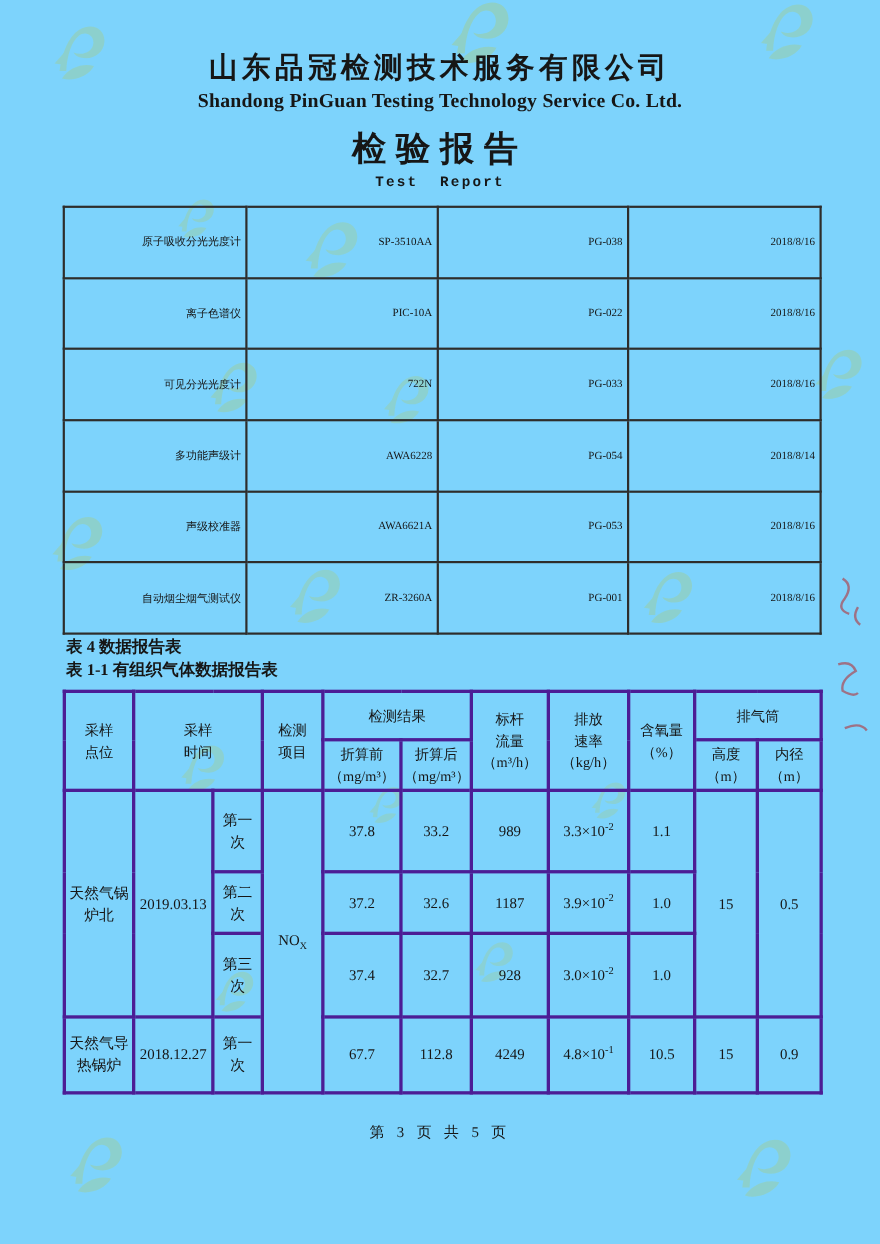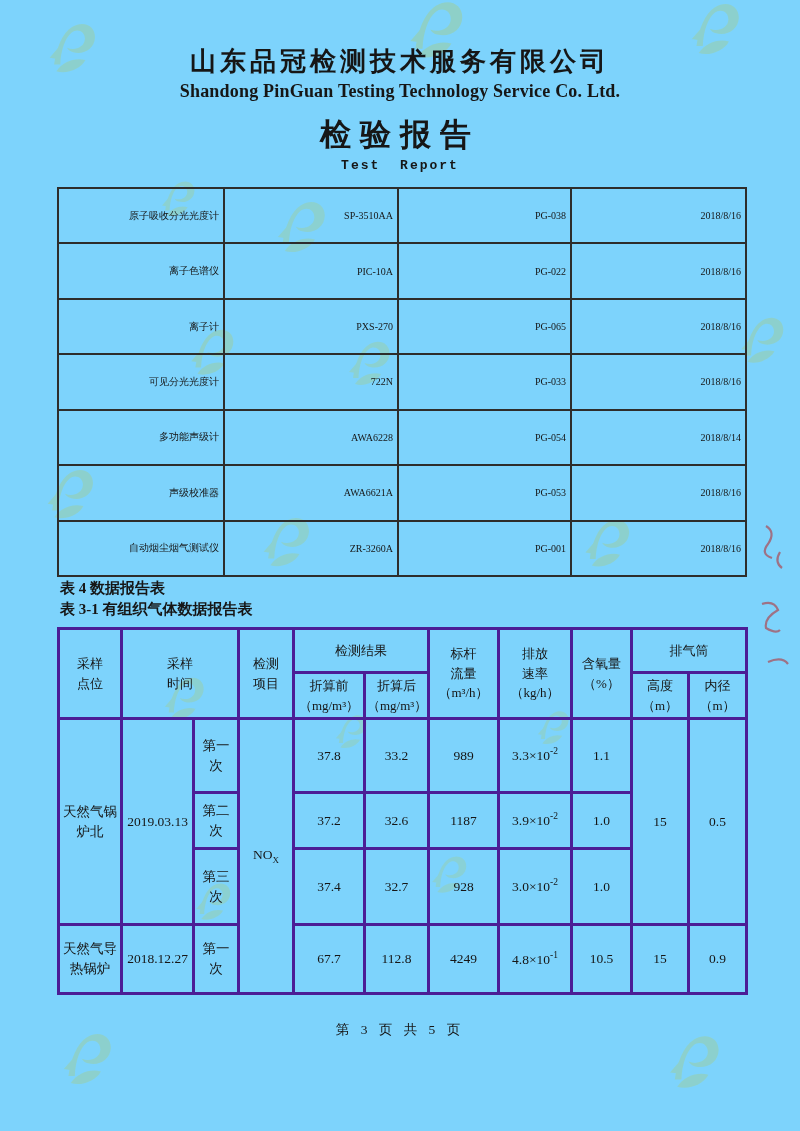--- a/index.html
+++ b/index.html
@@ -130,26 +130,20 @@
         <td>PG-038</td>
         <td>2018/8/16</td>
       </tr>
       <tr>
         <td>离子色谱仪</td>
         <td>PIC-10A</td>
         <td>PG-022</td>
         <td>2018/8/16</td>
       </tr>
       <tr>
-        <td>离子计</td>
-        <td>PXS-270</td>
-        <td>PG-065</td>
-        <td>2018/8/16</td>
-      </tr>
-      <tr>
         <td>可见分光光度计</td>
         <td>722N</td>
         <td>PG-033</td>
         <td>2018/8/16</td>
       </tr>
       <tr>
         <td>多功能声级计</td>
         <td>AWA6228</td>
         <td>PG-054</td>
         <td>2018/8/14</td>
@@ -163,21 +157,21 @@
       <tr>
         <td>自动烟尘烟气测试仪</td>
         <td>ZR-3260A</td>
         <td>PG-001</td>
         <td>2018/8/16</td>
       </tr>
     </tbody>
   </table>
 
   <div class="sec-title sec-4">表 4 数据报告表</div>
-  <div class="sec-title sec-41">表 3-1 有组织气体数据报告表</div>
+  <div class="sec-title sec-41">表 1-1 有组织气体数据报告表</div>
 
   <table class="t2">
     <colgroup>
       <col style="width:63px">
         <col style="width:72px">
         <col style="width:45px">
         <col style="width:55px">
       <col style="width:71px">
         <col style="width:64px">
         <col style="width:70px">

